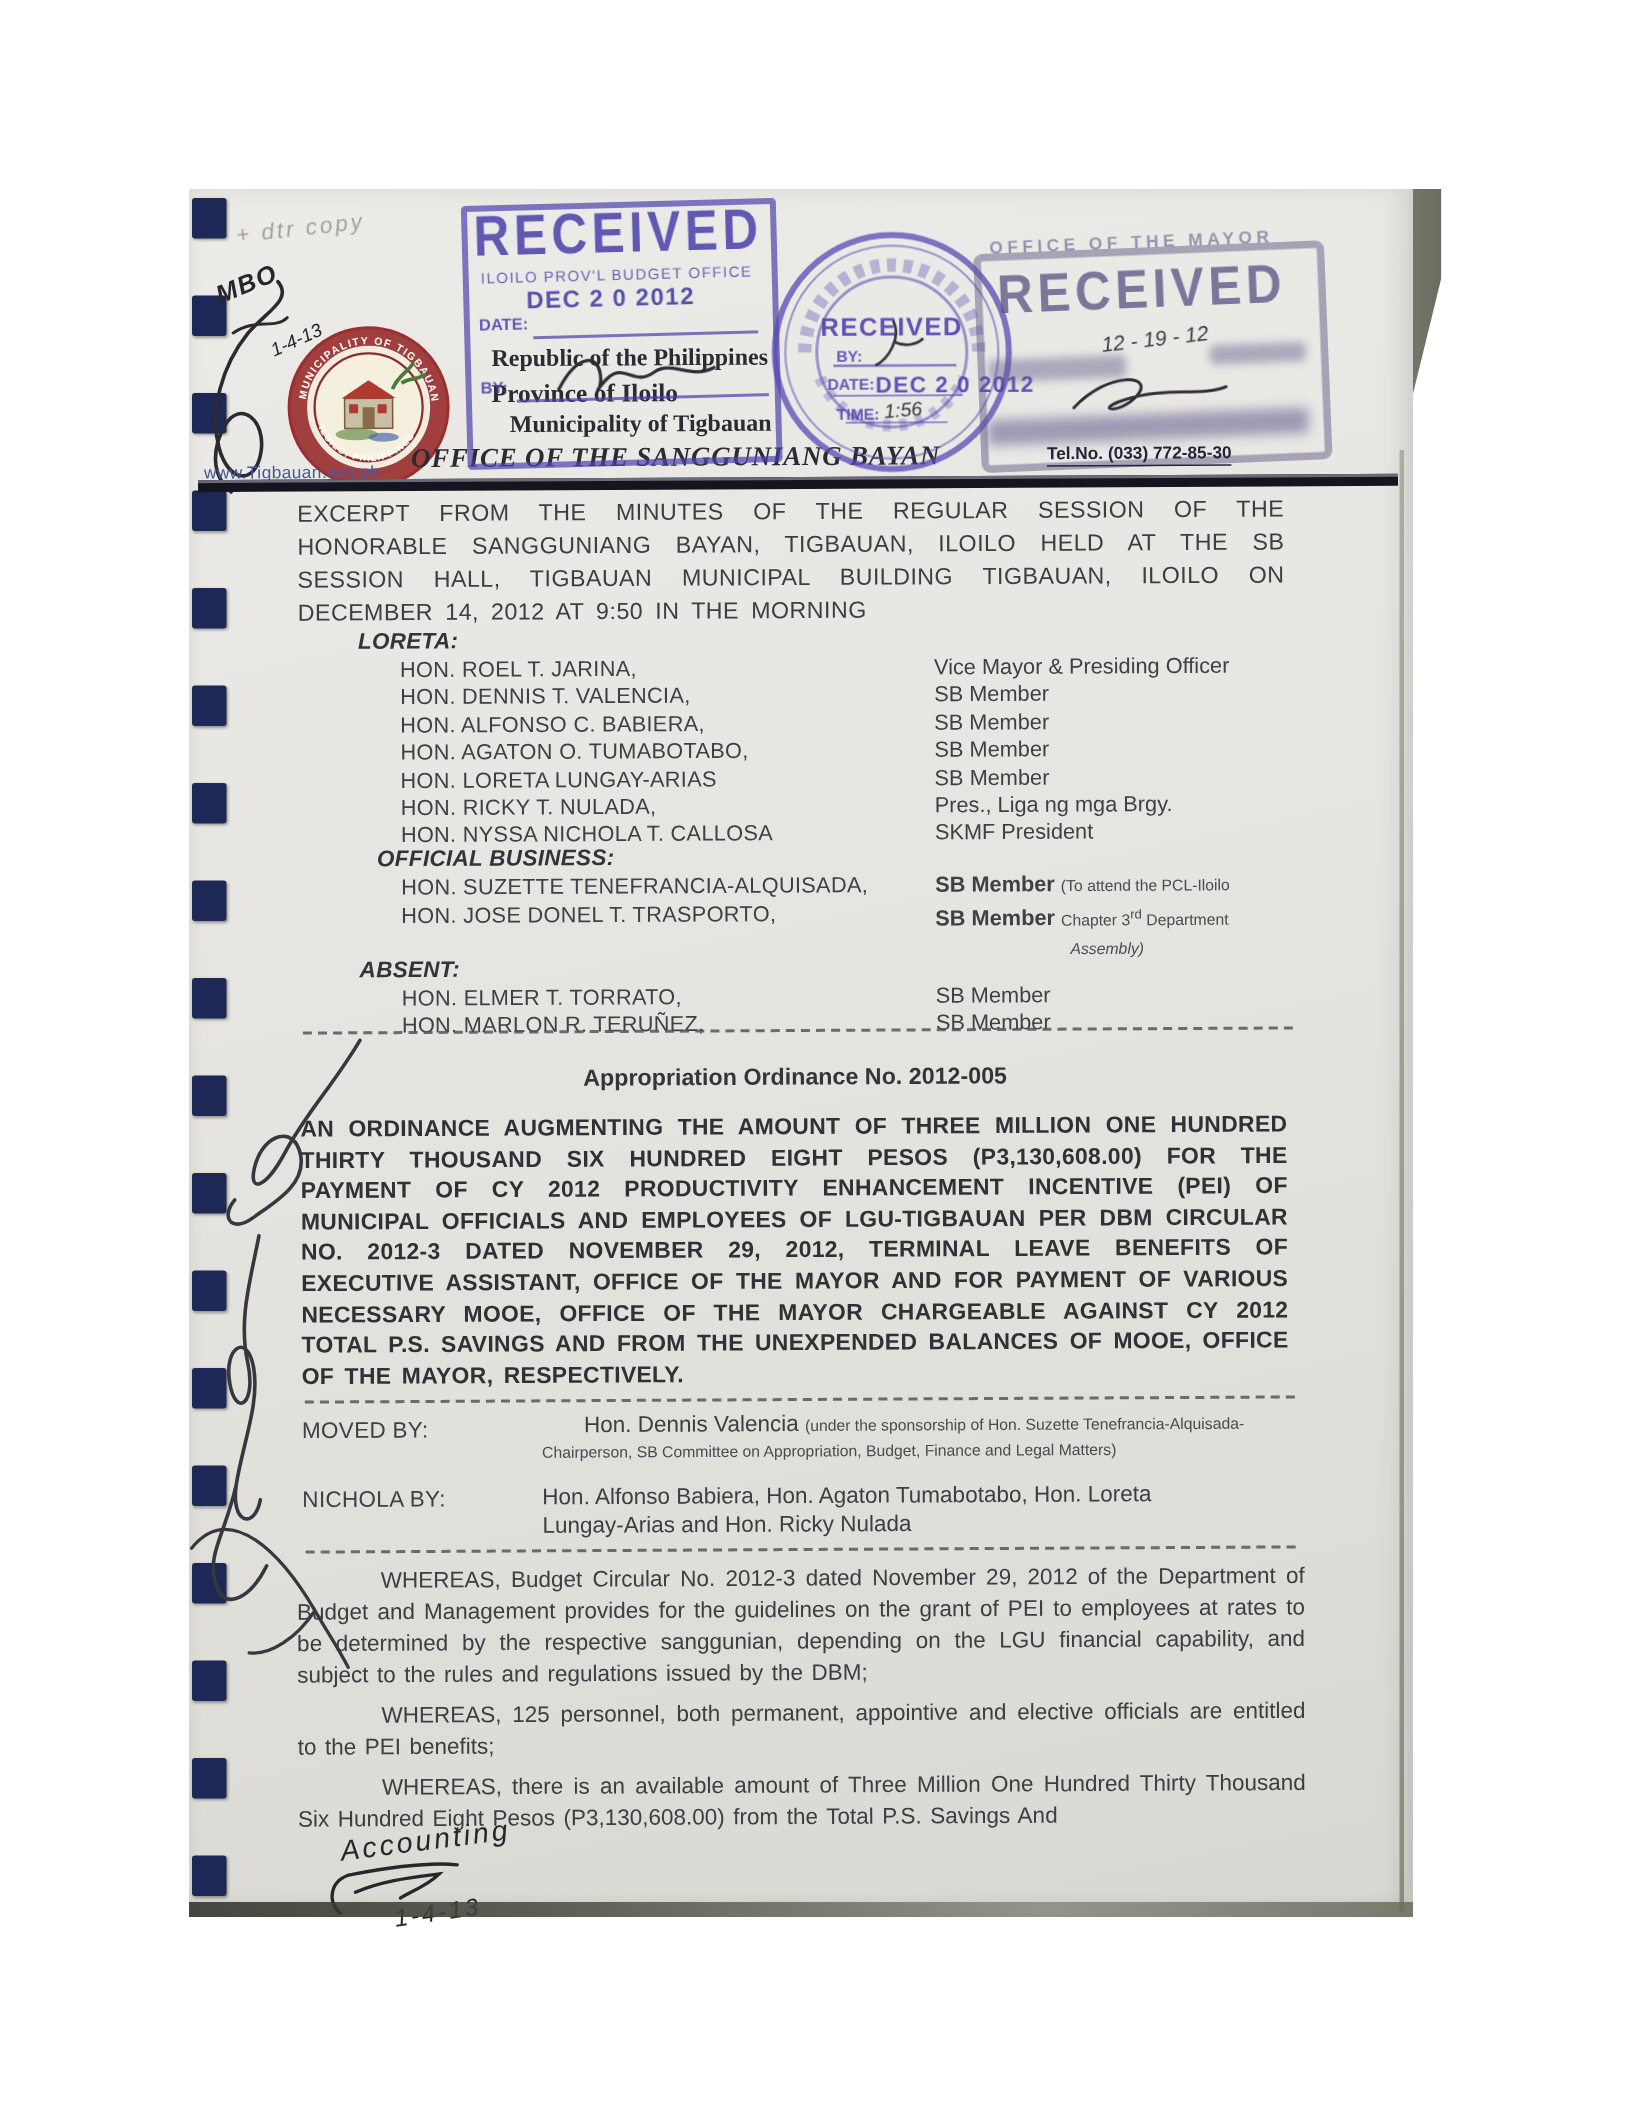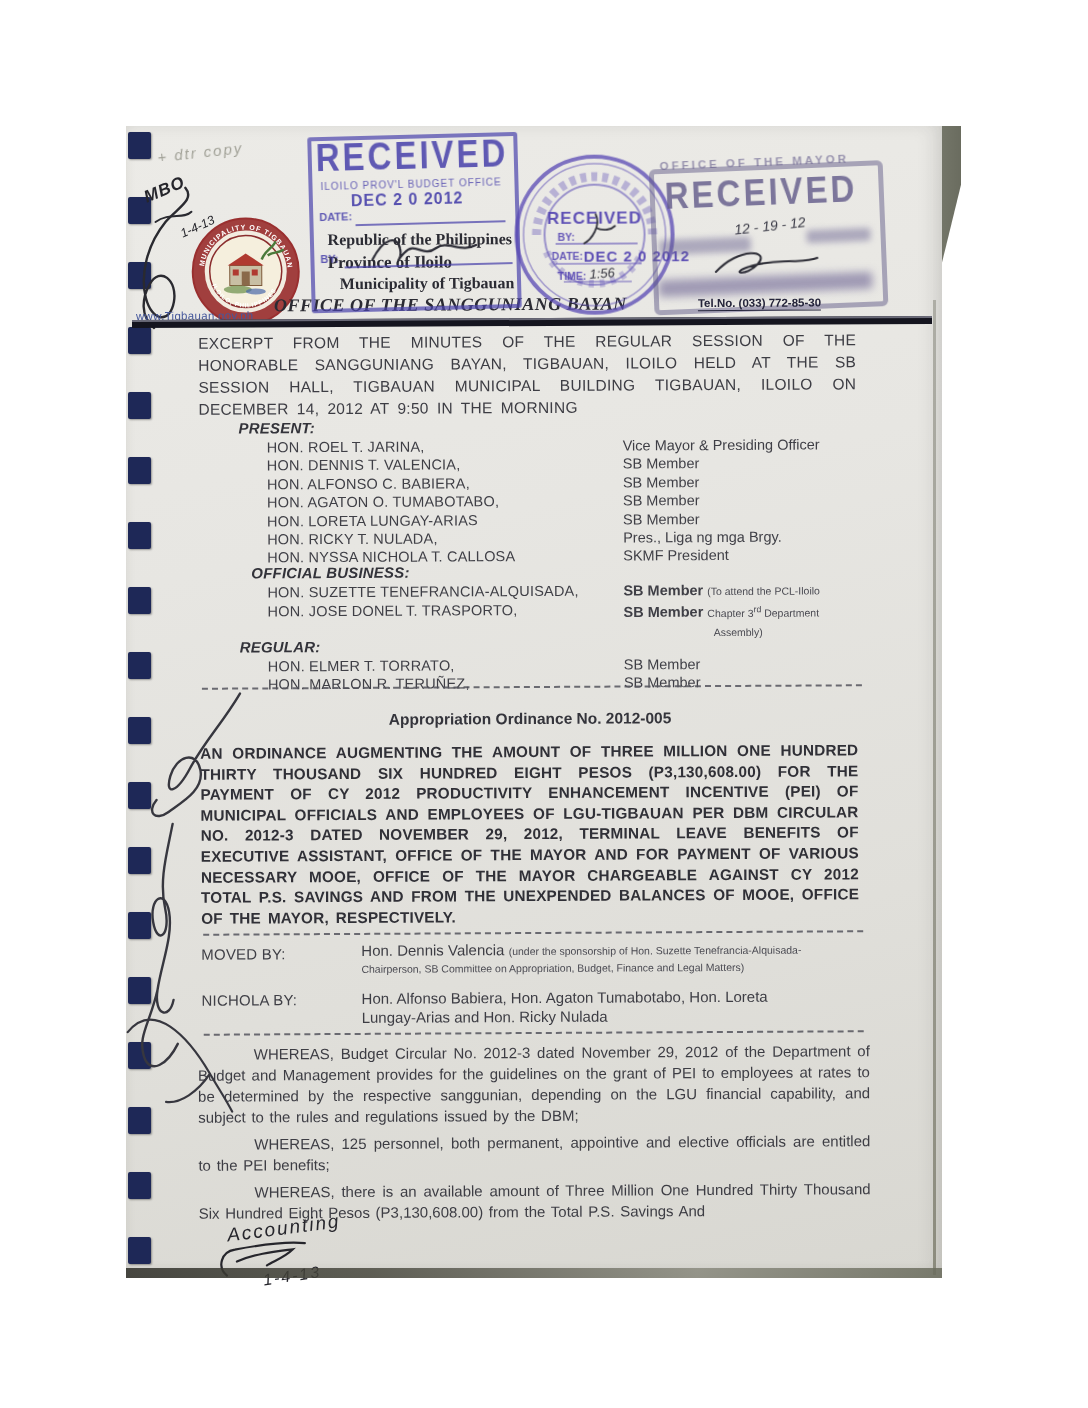--- a/index.html
+++ b/index.html
@@ -154,21 +154,21 @@
         <div class="smudge" style="left:150px;top:62px;width:64px;height:13px;"></div>
         <svg class="abs" style="left:48px;top:74px;" width="120" height="36" viewBox="0 0 120 36">
           <path d="M10,26 C34,2 66,6 52,20 C40,32 22,28 44,22 C70,14 96,22 112,16" fill="none" stroke="#2f2f38" stroke-width="2" stroke-linecap="round"></path>
         </svg>
         <div class="smudge" style="left:0px;top:106px;width:214px;height:17px;filter:blur(4px);background:rgba(98,90,140,.55);"></div>
       </div>
       <div class="abs" style="left:574px;top:172px;font-size:11.5px;font-weight:bold;color:#24243a;border-bottom:1.5px solid #24243a;padding-bottom:1px;">Tel.No. (033) 772-85-30</div>
 
       <div class="abs body-just" style="left:74px;top:205px;width:658px;font-size:15.5px;line-height:22px;letter-spacing:.3px;word-spacing:3.5px;">EXCERPT FROM THE MINUTES OF THE REGULAR SESSION OF THE HONORABLE SANGGUNIANG  BAYAN, TIGBAUAN, ILOILO HELD AT THE SB SESSION HALL,  TIGBAUAN MUNICIPAL BUILDING TIGBAUAN, ILOILO ON DECEMBER 14, 2012 AT 9:50 IN THE MORNING</div>
 
-      <div class="abs lbl" style="left:114px;top:292px;">PRESENT:</div>
+      <div class="abs lbl" style="left:114px;top:292px;">LORETA:</div>
       <div class="abs" style="left:142px;top:311px;width:620px;">
         <div style="display:flex;line-height:18.4px;">
           <span class="name" style="width:356px;">HON. ROEL T. JARINA,</span>
           <span class="role">Vice Mayor &amp; Presiding Officer</span>
           </div>
         <div style="display:flex;line-height:18.4px;">
           <span class="name" style="width:356px;">HON. DENNIS T. VALENCIA,</span>
           <span class="role">SB Member</span>
           </div>
         <div style="display:flex;line-height:18.4px;">
@@ -199,45 +199,45 @@
           <span class="name" style="width:356px;">HON. SUZETTE TENEFRANCIA-ALQUISADA,</span>
           <span class="role"><b>SB Member</b>
             <span class="small-note">(To attend the PCL-Iloilo</span></span>
           </div>
         <div style="display:flex;line-height:18.4px;">
           <span class="name" style="width:356px;">HON. JOSE DONEL T. TRASPORTO,</span>
           <span class="role"><b>SB Member</b>
             <span class="small-note"><span>Chapter 3</span><sup>rd</sup><span> Department</span></span></span>
           </div>
         <div style="line-height:18.4px;">
-          <span class="small-note" style="margin-left:446px;">Assembly)</span></div>
-      </div>
-
-      <div class="abs lbl" style="left:114px;top:511px;">REGULAR:</div>
+          <span class="small-note" style="margin-left:446px;font-style:italic;">Assembly)</span></div>
+      </div>
+
+      <div class="abs lbl" style="left:114px;top:511px;">ABSENT:</div>
       <div class="abs" style="left:142px;top:530px;width:620px;">
         <div style="display:flex;line-height:18.4px;">
           <span class="name" style="width:356px;">HON. ELMER T. TORRATO,</span>
           <span class="role">SB Member</span>
           </div>
         <div style="display:flex;line-height:18.4px;">
           <span class="name" style="width:356px;">HON. MARLON R. TERUÑEZ,</span>
           <span class="role">SB Member</span>
           </div>
       </div>
 
       <div class="abs dashes" style="left:76px;top:560px;width:660px;"></div>
 
       <div class="abs" style="left:74px;top:584px;width:660px;text-align:center;font-size:15.5px;font-weight:bold;color:#34343b;">Appropriation Ordinance No. 2012-005</div>
       <div class="abs body-just" style="left:74px;top:616px;width:658px;font-size:15.3px;line-height:20.6px;font-weight:bold;color:#303037;letter-spacing:.2px;word-spacing:2.5px;">AN ORDINANCE AUGMENTING THE AMOUNT OF THREE MILLION ONE HUNDRED THIRTY THOUSAND SIX HUNDRED EIGHT PESOS (P3,130,608.00) FOR THE PAYMENT OF CY 2012 PRODUCTIVITY ENHANCEMENT INCENTIVE (PEI) OF MUNICIPAL OFFICIALS AND EMPLOYEES OF LGU-TIGBAUAN PER DBM CIRCULAR NO. 2012-3 DATED NOVEMBER 29, 2012, TERMINAL LEAVE BENEFITS OF EXECUTIVE ASSISTANT, OFFICE OF THE MAYOR AND FOR PAYMENT OF VARIOUS NECESSARY MOOE, OFFICE OF THE MAYOR CHARGEABLE AGAINST CY 2012 TOTAL P.S. SAVINGS AND FROM THE UNEXPENDED BALANCES OF MOOE, OFFICE OF THE MAYOR, RESPECTIVELY.</div>
 
       <div class="abs dashes" style="left:76px;top:806px;width:660px;"></div>
 
       <div class="abs name" style="left:74px;top:818px;font-size:15px;">MOVED BY:</div>
       <div class="abs" style="left:234px;top:816px;width:478px;line-height:15px;">
-        <span style="font-size:15px;color:#3d3d44;">Hon. Dennis Valencia </span><span class="small-note">(under the sponsorship of Hon. Suzette Tenefrancia-Alquisada- Chairperson, SB Committee on Appropriation, Budget, Finance and Legal Matters)</span>
+        <span style="font-size:15px;color:#3d3d44;margin-left:28px;">Hon. Dennis Valencia </span><span class="small-note">(under the sponsorship of Hon. Suzette Tenefrancia-Alquisada- Chairperson, SB Committee on Appropriation, Budget, Finance and Legal Matters)</span>
       </div>
       <div class="abs name" style="left:74px;top:864px;font-size:15px;">NICHOLA BY:</div>
       <div class="abs" style="left:234px;top:862px;width:450px;font-size:15px;line-height:19px;color:#3d3d44;">Hon. Alfonso Babiera, Hon. Agaton Tumabotabo, Hon. Loreta Lungay-Arias and Hon. Ricky Nulada</div>
 
       <div class="abs dashes" style="left:76px;top:906px;width:660px;"></div>
 
       <div class="abs body-just" style="left:70px;top:916px;width:672px;font-size:15px;line-height:21px;text-indent:56px;word-spacing:1.5px;">WHEREAS, Budget Circular No. 2012-3 dated November 29, 2012 of the Department of Budget and Management provides for the guidelines on the grant of PEI to employees at rates to be determined by the respective sanggunian, depending on the LGU financial capability, and subject to the rules and regulations issued by the DBM;</div>
       <div class="abs body-just" style="left:70px;top:1006px;width:672px;font-size:15px;line-height:21px;text-indent:56px;word-spacing:1.5px;">WHEREAS, 125 personnel, both permanent, appointive and elective officials are entitled to the PEI benefits;</div>
       <div class="abs body-just" style="left:70px;top:1054px;width:672px;font-size:15px;line-height:21px;text-indent:56px;word-spacing:1.5px;">WHEREAS, there is an available amount of Three Million One Hundred Thirty Thousand Six Hundred Eight Pesos (P3,130,608.00) from the Total P.S. Savings And</div>
 

